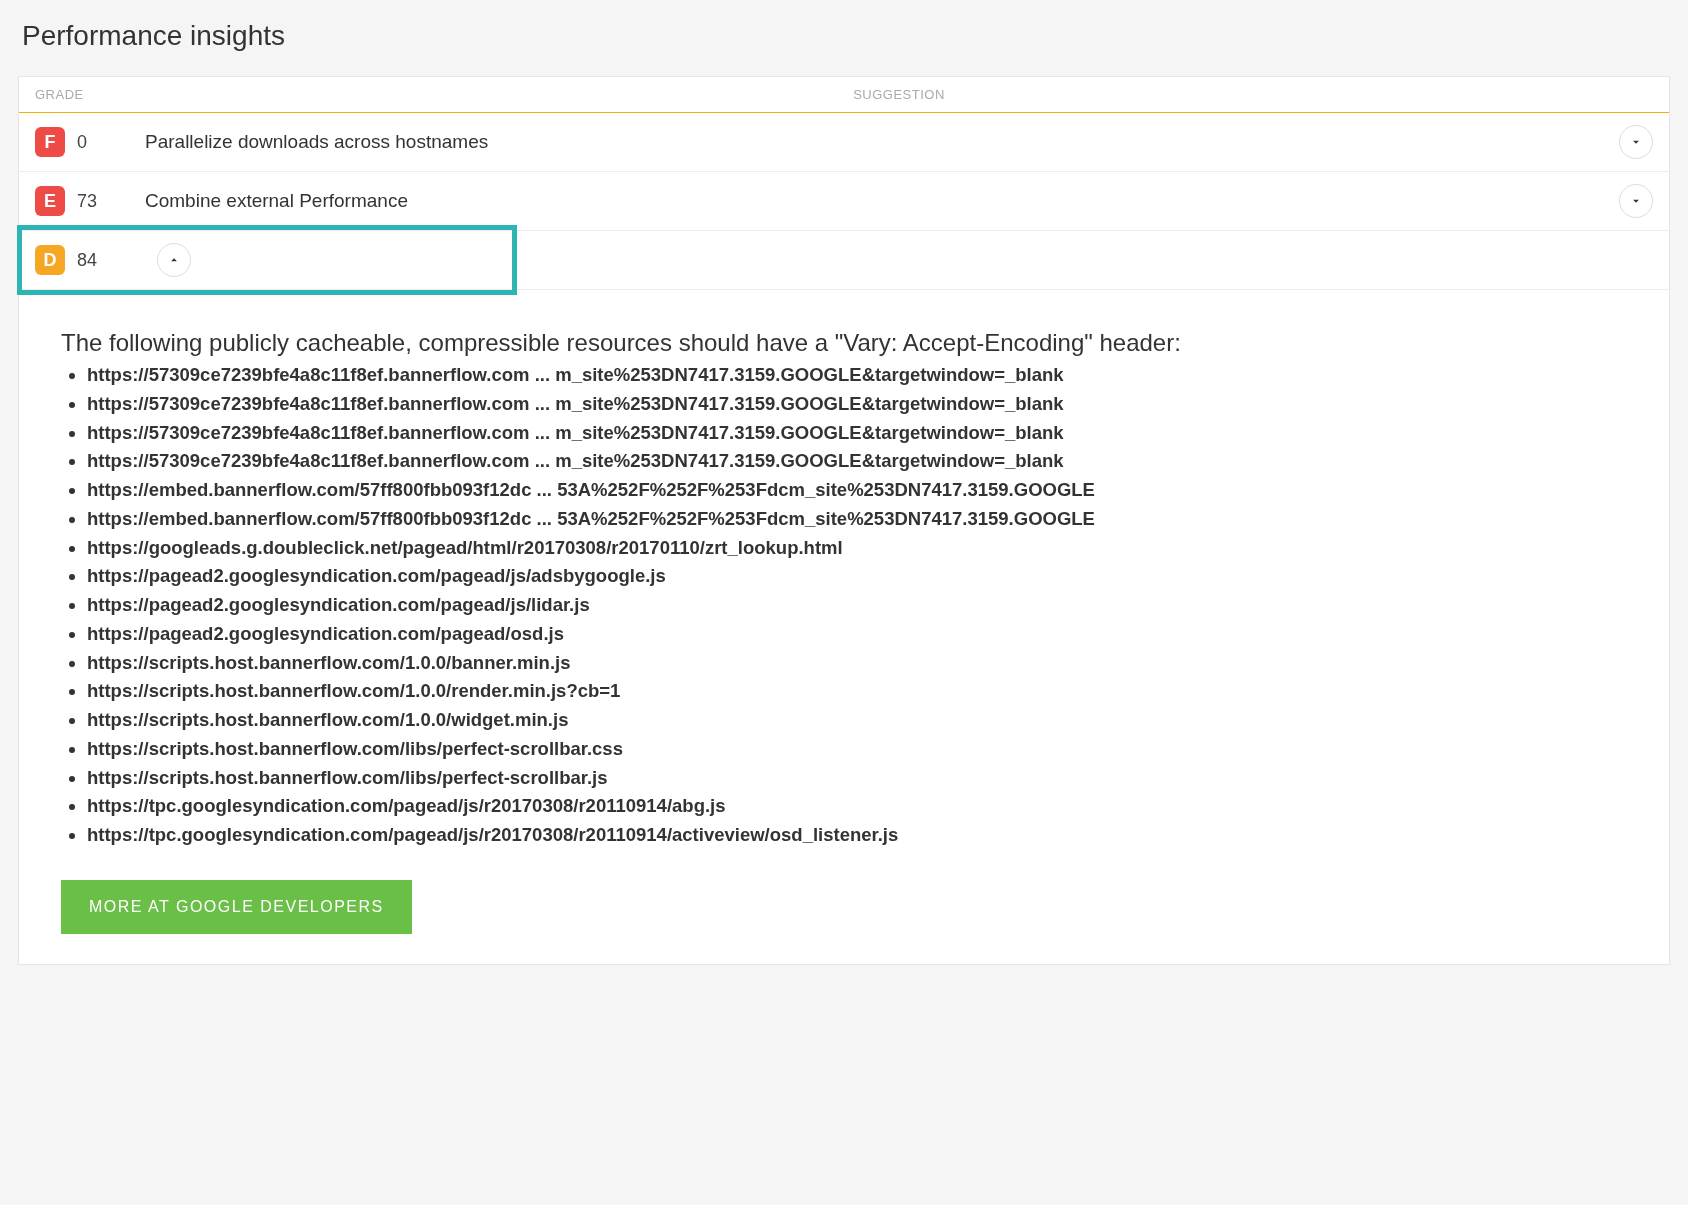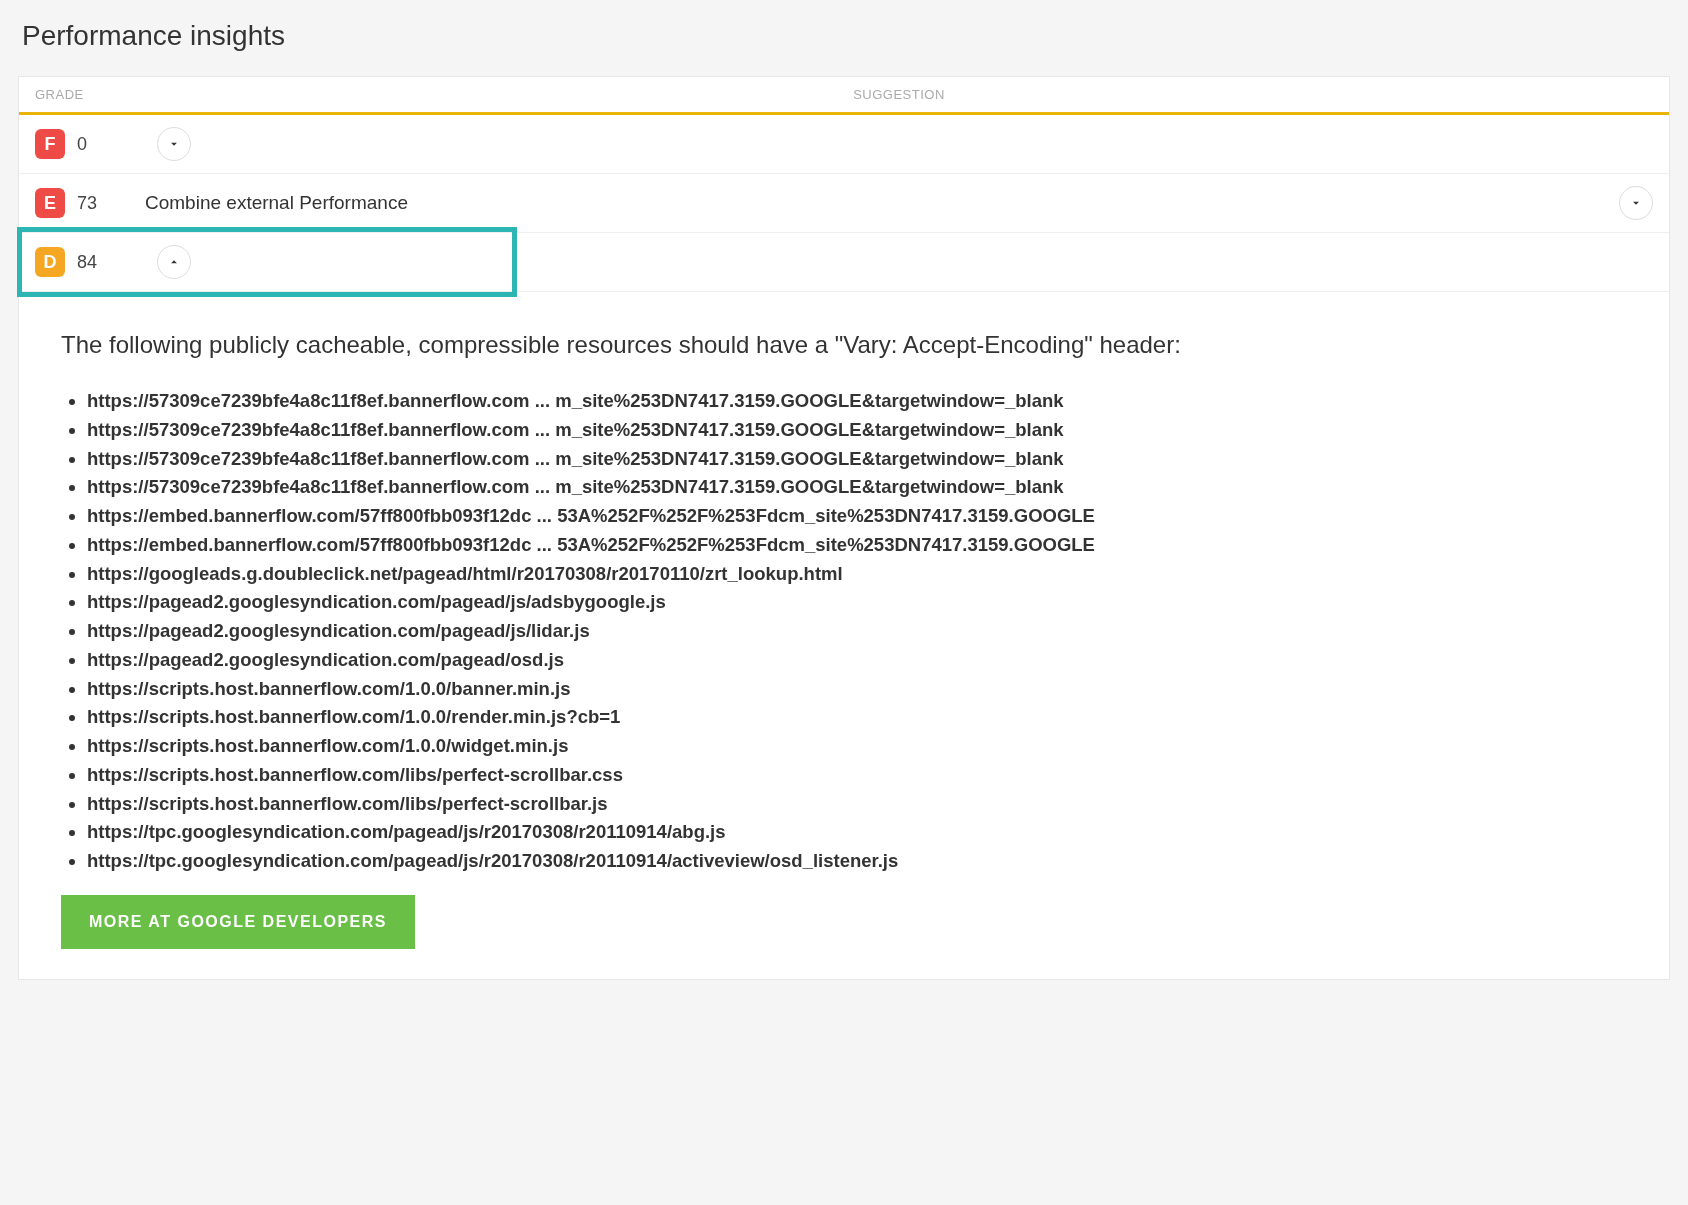--- a/index.html
+++ b/index.html
@@ -17,21 +17,21 @@
     margin-left: 4px;
   }
   .panel {
     background: #fff;
     border: 1px solid #e6e6e6;
   }
   .table-header {
     display: flex;
     align-items: center;
     padding: 10px 16px;
-    border-bottom: 3px solid #eab308;
+    border-bottom: 1px solid #eab308;
     font-size: 13px;
     letter-spacing: 0.5px;
     color: #aaa;
     font-weight: 500;
   }
   .col-grade-h { width: 110px; }
   .col-sugg-h { flex: 1; text-align: center; }
 
   .row {
     display: flex;
@@ -97,63 +97,63 @@
   }
 
   .expanded {
     background: #fff;
     padding: 34px 42px 30px 42px;
   }
   .exp-desc {
     font-size: 24px;
     line-height: 1.55;
     color: #333;
-    margin-bottom: 24px;
   }
   .exp-list {
     list-style: disc;
     padding-left: 26px;
     font-weight: bold;
   }
   .exp-list li {
     font-size: 18.5px;
     color: #333;
     line-height: 1.5;
     margin-bottom: 1px;
     word-break: break-all;
   }
   .more-btn {
     display: inline-block;
-    margin-top: 19px;
+    margin-top: 30px;
     background: #6abf47;
     color: #fff;
     padding: 18px 28px;
     font-size: 16px;
     letter-spacing: 1.5px;
-    font-weight: 700;
+    font-weight: 400;
     border: none;
     cursor: pointer;
   }
 </style>
 </head>
 <body>
 
 <h1 class="title">Performance insights</h1>
 
 <div class="panel">
   <div class="table-header">
     <div class="col-grade-h">GRADE</div>
     <div class="col-sugg-h">SUGGESTION</div>
   </div>
 
   <div class="row">
     <div class="grade-cell">
       <div class="grade-badge grade-F">F</div>
       <span class="score">0</span>
     </div>
+    <div class="suggestion">Parallelize downloads across hostnames</div>
     <div class="chevron">
       <svg viewBox="0 0 24 24">
           <path d="M7 10l5 5 5-5z"></path>
         </svg>
     </div>
   </div>
 
   <div class="row">
     <div class="grade-cell">
       <div class="grade-badge grade-E">E</div>

